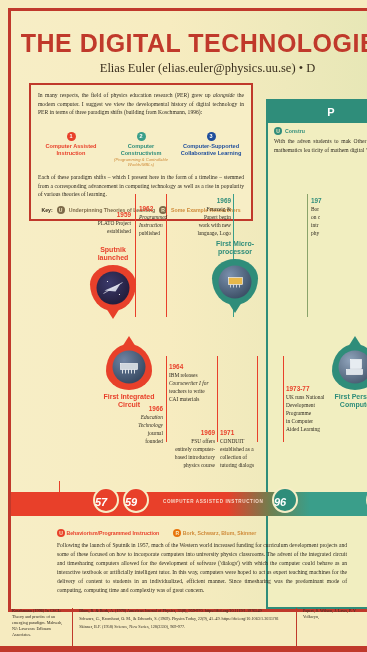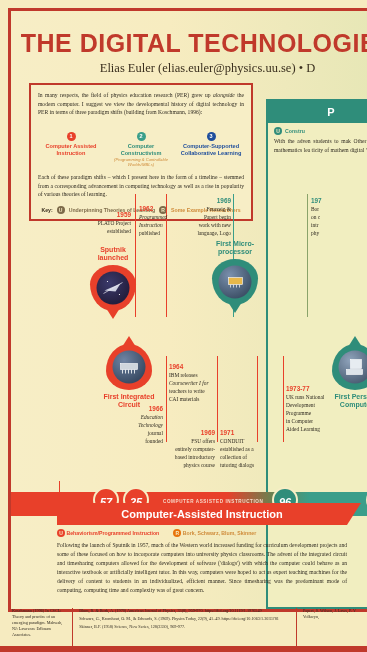--- a/index.html
+++ b/index.html
@@ -147,21 +147,21 @@
   .disc-pc{background:radial-gradient(circle at 35% 30%,#8fa3bb,#4a5d73 78%);}
 
   
   .mainbar{
     position:absolute;left:0;right:0;top:306px;height:24px;
     background:linear-gradient(90deg,#e8402a 0%,#e8402a 55%,#6e7f4f 66%,#3a9e8a 76%,#3a9e8a 100%);
   }
   .ycirc{
     position:absolute;top:-5px;width:26px;height:26px;border-radius:50%;
     color:#fff;font-weight:bold;font-size:11px;font-style:italic;
-    text-align:center;line-height:26px;
+    line-height:26px;
     border:2px solid #f7eec6;box-sizing:border-box;
   }
   .ycirc.r{background:#e8402a;}
   .ycirc.g{background:#2f8d7a;}
   .barlabel{
     position:absolute;top:7px;color:#f7d8c8;font-weight:bold;font-size:4.6px;
     letter-spacing:0.6px;
   }
 
   
@@ -321,21 +321,21 @@
                 <line x1="14" y1="16" x2="14" y2="19"></line>
                   <line x1="17" y1="16" x2="17" y2="19"></line>
               </g>
             </svg>
           </div>
         </div>
       </div>
 
       <div class="mainbar">
         <div class="ycirc r" style="left:82px;">57</div>
-        <div class="ycirc r" style="left:112px;">25</div>
+        <div class="ycirc r" style="left:112px;">59</div>
         <div class="barlabel" style="left:152px;">COMPUTER ASSISTED INSTRUCTION</div>
         <div class="ycirc g" style="left:261px;">96</div>
         <div class="ycirc g" style="left:355px;">77</div>
       </div>
 
       <div class="pin red" style="left:90px;top:158px;">
         <div class="pinshape" style="transform:rotate(180deg);">
           <div class="pindisc disc-blue" style="transform:translate(-50%,-50%) rotate(180deg);">
             <svg width="26" height="26" viewBox="0 0 26 26" aria-hidden="true">
               <rect x="4" y="9" width="17" height="6" fill="#cfd6dd" stroke="#fff" stroke-width="0.6"></rect>
@@ -399,21 +399,20 @@
       <div class="ev red" style="left:275px;top:198px;width:50px;">
         <span class="yr">1973-77</span>
         <span>UK runs National</span><br>
         <span>Development</span><br>
         <span>Programme</span><br>
         <span>in Computer</span><br>
         <span>Aided Learning</span>
       </div>
     </div>
 
-    <div class="banner">Computer-Assisted Instruction</div>
 
     <div class="bkey">
       <span class="i1">
         <span class="kdot">U</span>
         <span>Behaviorism/Programmed Instruction</span>
       </span>
       <span class="i2">
         <span class="kdot kdot2" style="background:#e8730a;">R</span>
         <span>Bork, Schwarz, Blum, Skinner</span>
       </span>

